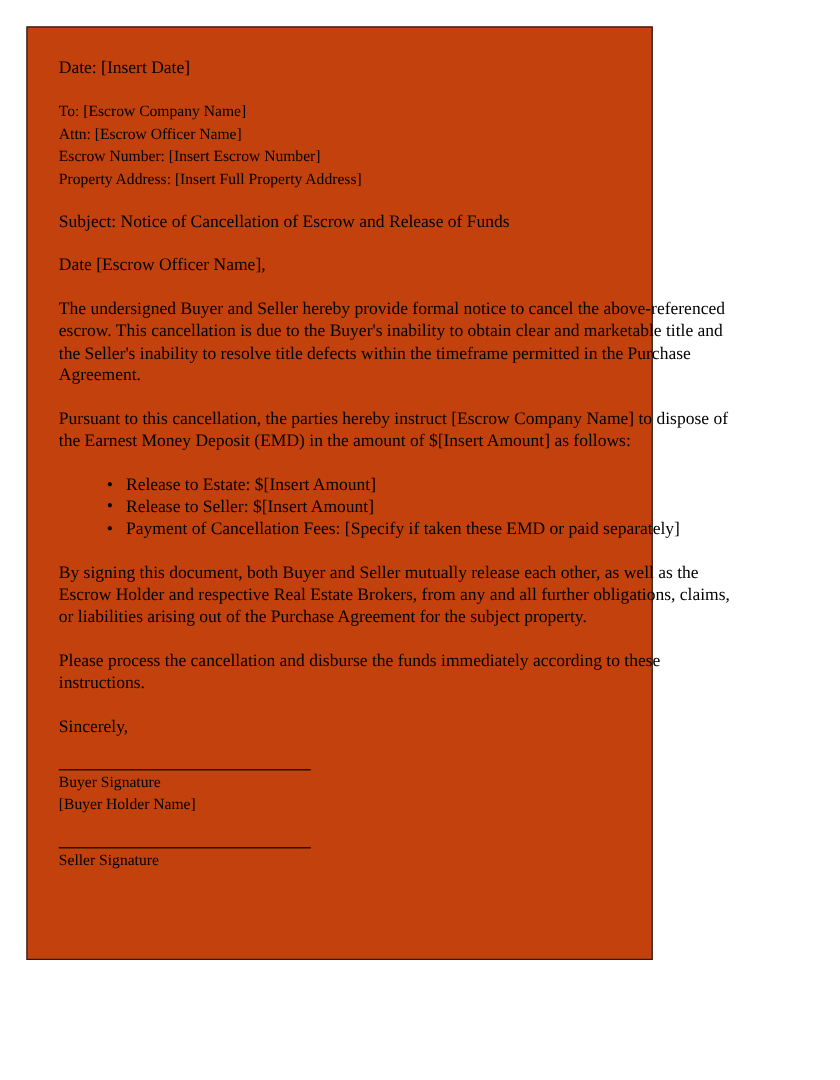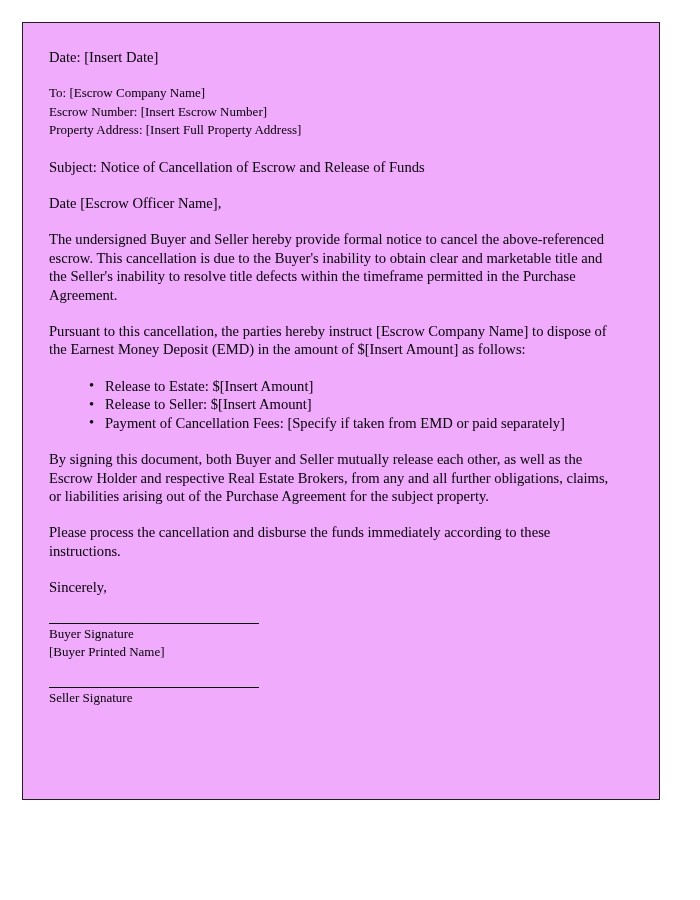--- a/index.html
+++ b/index.html
@@ -11,25 +11,25 @@
     width: 700px;
     height: 900px;
     font-family: "Liberation Serif", "DejaVu Serif", serif;
     color: #000000;
     overflow: hidden;
   }
   #page {
     position: absolute;
     left: 22px;
     top: 22px;
-    width: 638px;
+    width: 522px;
     height: 778px;
     box-sizing: border-box;
     border: 1.4px solid #231f20;
-    background: #f0abfc;
+    background: #c2410c;
     font-family: Liberation Serif, serif;
   }
   #letter {
     position: absolute;
     left: 26px;
     top: 25px;
     width: 566px;
   }
   .para {
     font-size: 14.6px;
@@ -79,48 +79,49 @@
 </head>
 <body>
 
 <div id="page">
   <div id="letter">
 
     <p class="para">Date: [Insert Date]</p>
 
     <div class="block">
       <span class="ln">To: [Escrow Company Name]</span>
+      <span class="ln">Attn: [Escrow Officer Name]</span>
       <span class="ln">Escrow Number: [Insert Escrow Number]</span>
       <span class="ln">Property Address: [Insert Full Property Address]</span>
     </div>
 
     <p class="para">Subject: Notice of Cancellation of Escrow and Release of Funds</p>
 
     <p class="para">Date [Escrow Officer Name],</p>
 
     <p class="para">The undersigned Buyer and Seller hereby provide formal notice to cancel the above-referenced escrow. This cancellation is due to the Buyer's inability to obtain clear and marketable title and the Seller's inability to resolve title defects within the timeframe permitted in the Purchase Agreement.</p>
 
     <p class="para">Pursuant to this cancellation, the parties hereby instruct [Escrow Company Name] to dispose of the Earnest Money Deposit (EMD) in the amount of $[Insert Amount] as follows:</p>
 
     <ul class="bullets">
       <li>Release to Estate: $[Insert Amount]</li>
       <li>Release to Seller: $[Insert Amount]</li>
-      <li>Payment of Cancellation Fees: [Specify if taken from EMD or paid separately]</li>
+      <li>Payment of Cancellation Fees: [Specify if taken these EMD or paid separately]</li>
     </ul>
 
     <p class="para">By signing this document, both Buyer and Seller mutually release each other, as well as the Escrow Holder and respective Real Estate Brokers, from any and all further obligations, claims, or liabilities arising out of the Purchase Agreement for the subject property.</p>
 
     <p class="para">Please process the cancellation and disburse the funds immediately according to these instructions.</p>
 
     <p class="para">Sincerely,</p>
 
     <div class="sig-group">
       <div class="sig-line"></div>
       <span class="sig-label">Buyer Signature</span>
-      <span class="sig-label">[Buyer Printed Name]</span>
+      <span class="sig-label">[Buyer Holder Name]</span>
     </div>
 
     <div class="sig-group">
       <div class="sig-line"></div>
       <span class="sig-label">Seller Signature</span>
     </div>
 
   </div>
 </div>
 

